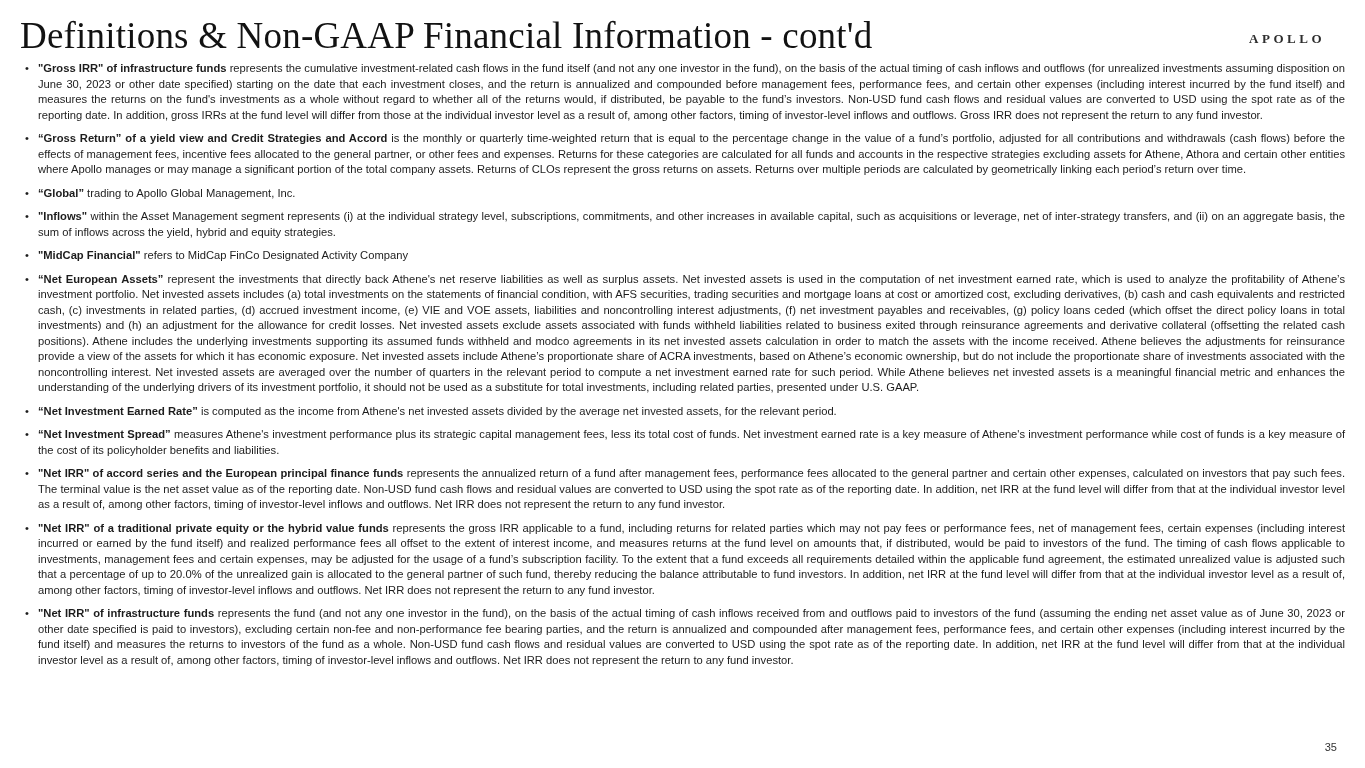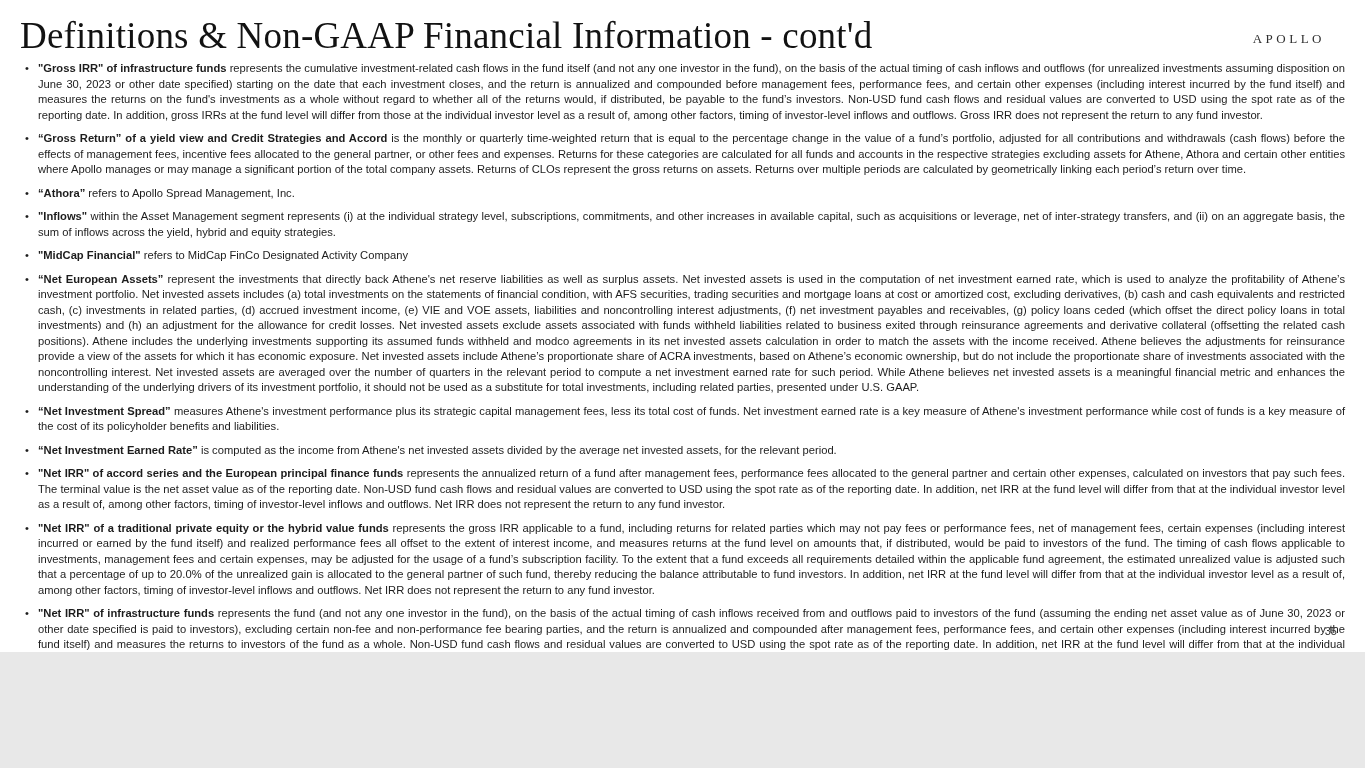--- a/index.html
+++ b/index.html
@@ -1,20 +1,20 @@
 <!DOCTYPE html>
 <html><head>
 <meta charset="utf-8">
 <style>
   * { box-sizing: border-box; }
   html, body { margin: 0; padding: 0; background: #e8e8e8; }
   .slide {
     position: relative;
     width: 1365px;
-    height: 652px;
+    height: 768px;
     background: #ffffff;
     overflow: hidden;
     margin: 0 auto;
     font-family: "Liberation Sans", sans-serif;
   }
   .slide-title {
     position: absolute;
     left: 20px;
     top: 14px;
     font-family: "Liberation Serif", "DejaVu Serif", serif;
@@ -22,21 +22,21 @@
     font-size: 37px;
     letter-spacing: 0.2px;
     color: #121212;
     white-space: nowrap;
   }
   .logo {
     position: absolute;
     right: 40px;
     top: 31px;
     font-family: "Liberation Serif", "DejaVu Serif", serif;
-    font-weight: 400;
+    font-weight: 700;
     font-size: 13px;
     letter-spacing: 3.5px;
     color: #2e2e2e;
   }
   .content {
     position: absolute;
     left: 20px;
     top: 61px;
     width: 1325px;
   }
@@ -81,42 +81,42 @@
     <ul class="definitions">
       <li>
         <span class="term">"Gross IRR" of infrastructure funds</span>
         <span>represents the cumulative investment-related cash flows in the fund itself (and not any one investor in the fund), on the basis of the actual timing of cash inflows and outflows (for unrealized investments assuming disposition on June 30, 2023 or other date specified) starting on the date that each investment closes, and the return is annualized and compounded before management fees, performance fees, and certain other expenses (including interest incurred by the fund itself) and measures the returns on the fund's investments as a whole without regard to whether all of the returns would, if distributed, be payable to the fund’s investors. Non-USD fund cash flows and residual values are converted to USD using the spot rate as of the reporting date. In addition, gross IRRs at the fund level will differ from those at the individual investor level as a result of, among other factors, timing of investor-level inflows and outflows. Gross IRR does not represent the return to any fund investor.</span>
       </li>
       <li>
         <span class="term">“Gross Return” of a yield view and Credit Strategies and Accord</span>
         <span>is the monthly or quarterly time-weighted return that is equal to the percentage change in the value of a fund’s portfolio, adjusted for all contributions and withdrawals (cash flows) before the effects of management fees, incentive fees allocated to the general partner, or other fees and expenses. Returns for these categories are calculated for all funds and accounts in the respective strategies excluding assets for Athene, Athora and certain other entities where Apollo manages or may manage a significant portion of the total company assets. Returns of CLOs represent the gross returns on assets. Returns over multiple periods are calculated by geometrically linking each period’s return over time.</span>
       </li>
       <li>
-        <span class="term">“Athora”</span>
-        <span>refers to Apollo Spread Management, Inc.</span>
+        <span class="term">“Global”</span>
+        <span>trading to Apollo Global Management, Inc.</span>
       </li>
       <li>
         <span class="term">"Inflows"</span>
         <span>within the Asset Management segment represents (i) at the individual strategy level, subscriptions, commitments, and other increases in available capital, such as acquisitions or leverage, net of inter-strategy transfers, and (ii) on an aggregate basis, the sum of inflows across the yield, hybrid and equity strategies.</span>
       </li>
       <li>
         <span class="term">"MidCap Financial"</span>
         <span>refers to MidCap FinCo Designated Activity Company</span>
       </li>
       <li>
         <span class="term">“Net European Assets”</span>
         <span>represent the investments that directly back Athene's net reserve liabilities as well as surplus assets. Net invested assets is used in the computation of net investment earned rate, which is used to analyze the profitability of Athene’s investment portfolio. Net invested assets includes (a) total investments on the statements of financial condition, with AFS securities, trading securities and mortgage loans at cost or amortized cost, excluding derivatives, (b) cash and cash equivalents and restricted cash, (c) investments in related parties, (d) accrued investment income, (e) VIE and VOE assets, liabilities and noncontrolling interest adjustments, (f) net investment payables and receivables, (g) policy loans ceded (which offset the direct policy loans in total investments) and (h) an adjustment for the allowance for credit losses. Net invested assets exclude assets associated with funds withheld liabilities related to business exited through reinsurance agreements and derivative collateral (offsetting the related cash positions). Athene includes the underlying investments supporting its assumed funds withheld and modco agreements in its net invested assets calculation in order to match the assets with the income received. Athene believes the adjustments for reinsurance provide a view of the assets for which it has economic exposure. Net invested assets include Athene’s proportionate share of ACRA investments, based on Athene’s economic ownership, but do not include the proportionate share of investments associated with the noncontrolling interest. Net invested assets are averaged over the number of quarters in the relevant period to compute a net investment earned rate for such period. While Athene believes net invested assets is a meaningful financial metric and enhances the understanding of the underlying drivers of its investment portfolio, it should not be used as a substitute for total investments, including related parties, presented under U.S. GAAP.</span>
       </li>
       <li>
+        <span class="term">“Net Investment Earned Rate”</span>
+        <span>is computed as the income from Athene's net invested assets divided by the average net invested assets, for the relevant period.</span>
+      </li>
+      <li>
         <span class="term">“Net Investment Spread”</span>
         <span>measures Athene's investment performance plus its strategic capital management fees, less its total cost of funds. Net investment earned rate is a key measure of Athene's investment performance while cost of funds is a key measure of the cost of its policyholder benefits and liabilities.</span>
-      </li>
-      <li>
-        <span class="term">“Net Investment Earned Rate”</span>
-        <span>is computed as the income from Athene's net invested assets divided by the average net invested assets, for the relevant period.</span>
       </li>
       <li>
         <span class="term">"Net IRR" of accord series and the European principal finance funds</span>
         <span>represents the annualized return of a fund after management fees, performance fees allocated to the general partner and certain other expenses, calculated on investors that pay such fees. The terminal value is the net asset value as of the reporting date. Non-USD fund cash flows and residual values are converted to USD using the spot rate as of the reporting date. In addition, net IRR at the fund level will differ from that at the individual investor level as a result of, among other factors, timing of investor-level inflows and outflows. Net IRR does not represent the return to any fund investor.</span>
       </li>
       <li>
         <span class="term">"Net IRR" of a traditional private equity or the hybrid value funds</span>
         <span>represents the gross IRR applicable to a fund, including returns for related parties which may not pay fees or performance fees, net of management fees, certain expenses (including interest incurred or earned by the fund itself) and realized performance fees all offset to the extent of interest income, and measures returns at the fund level on amounts that, if distributed, would be paid to investors of the fund. The timing of cash flows applicable to investments, management fees and certain expenses, may be adjusted for the usage of a fund’s subscription facility. To the extent that a fund exceeds all requirements detailed within the applicable fund agreement, the estimated unrealized value is adjusted such that a percentage of up to 20.0% of the unrealized gain is allocated to the general partner of such fund, thereby reducing the balance attributable to fund investors. In addition, net IRR at the fund level will differ from that at the individual investor level as a result of, among other factors, timing of investor-level inflows and outflows. Net IRR does not represent the return to any fund investor.</span>
       </li>
       <li>

